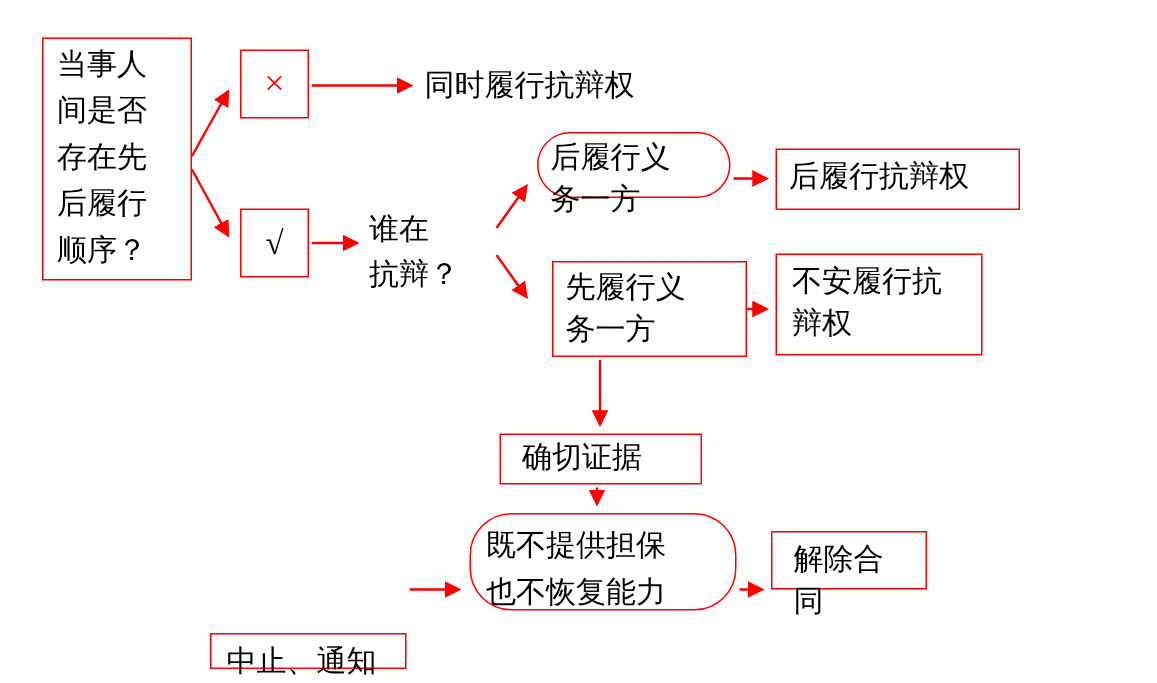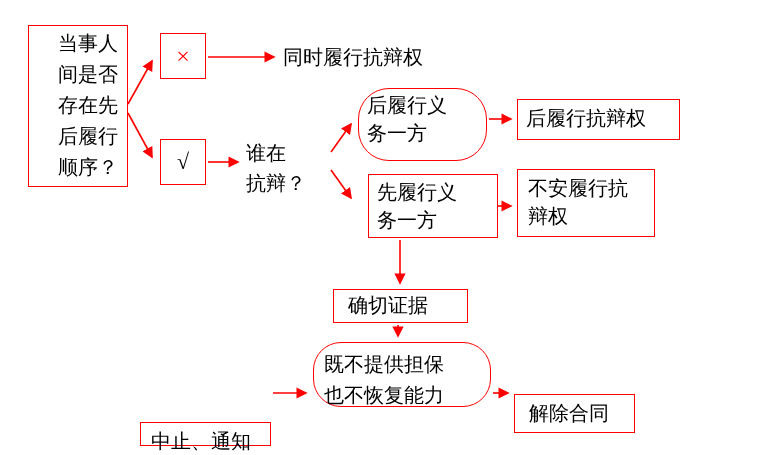--- a/index.html
+++ b/index.html
@@ -25,33 +25,33 @@
   }
   .label{
     position:absolute;color:var(--ink);font-size:20px;line-height:30px;
     white-space:pre-line;
   }
   .mark{
     display:flex;align-items:center;justify-content:center;
     font-size:24px;
   }
   
-  .n-root      {left:28px;  top:25px;  width:100px; height:162px; padding:2px 9px;  line-height:31px;text-align:right;}
+  .n-root      {left:28px;  top:25px;  width:100px; height:162px; padding:2px 9px;  line-height:31px;}
   .n-no        {left:160px; top:33px;  width:46px;  height:46px;  color:var(--red);}
   .n-yes       {left:160px; top:139px; width:46px;  height:46px;  color:var(--ink); font-size:22px;}
   .t-simul     {left:283px; top:42px;}
   .t-who       {left:246px; top:138px;}
-  .n-later-pty {left:358px; top:88px;  width:129px; height:73px;  padding:2px 8px;border-radius:31px;}
+  .n-later-pty {left:358px; top:88px;  width:129px; height:44px;  padding:2px 8px;border-radius:31px;}
   .n-first-pty {left:368px; top:174px; width:130px; height:64px;  padding:3px 8px;}
   .n-later-def {left:517px; top:99px;  width:163px; height:41px;  padding:4px 8px;}
   .n-insec-def {left:517px; top:169px; width:138px; height:68px;  padding:4px 10px;}
   .n-evidence  {left:333px; top:289px; width:135px; height:34px;  padding:1px 14px;}
   .n-neither   {left:313px; top:342px; width:178px; height:65px;  padding:6px 10px; line-height:31px;border-radius:28px;}
   .n-suspend   {left:140px; top:374px; width:131px; height:24px;  padding:4px 10px;margin-top:48px;}
-  .n-terminate {left:514px; top:394px; width:121px; height:39px;  padding:4px 14px;}
+  .n-terminate {left:514px; top:354px; width:104px; height:39px;  padding:4px 14px;}
 </style>
 </head>
 <body>
 
 <div class="canvas">
 
   <svg class="arrows" width="771" height="455" viewBox="0 0 771 455" xmlns="http://www.w3.org/2000/svg">
     <defs>
       <marker id="ah" viewBox="0 0 10 10" refX="8.5" refY="5" markerWidth="7" markerHeight="7" orient="auto">
         <path d="M0,0 L10,5 L0,10 z" fill="#fe0000"></path>

